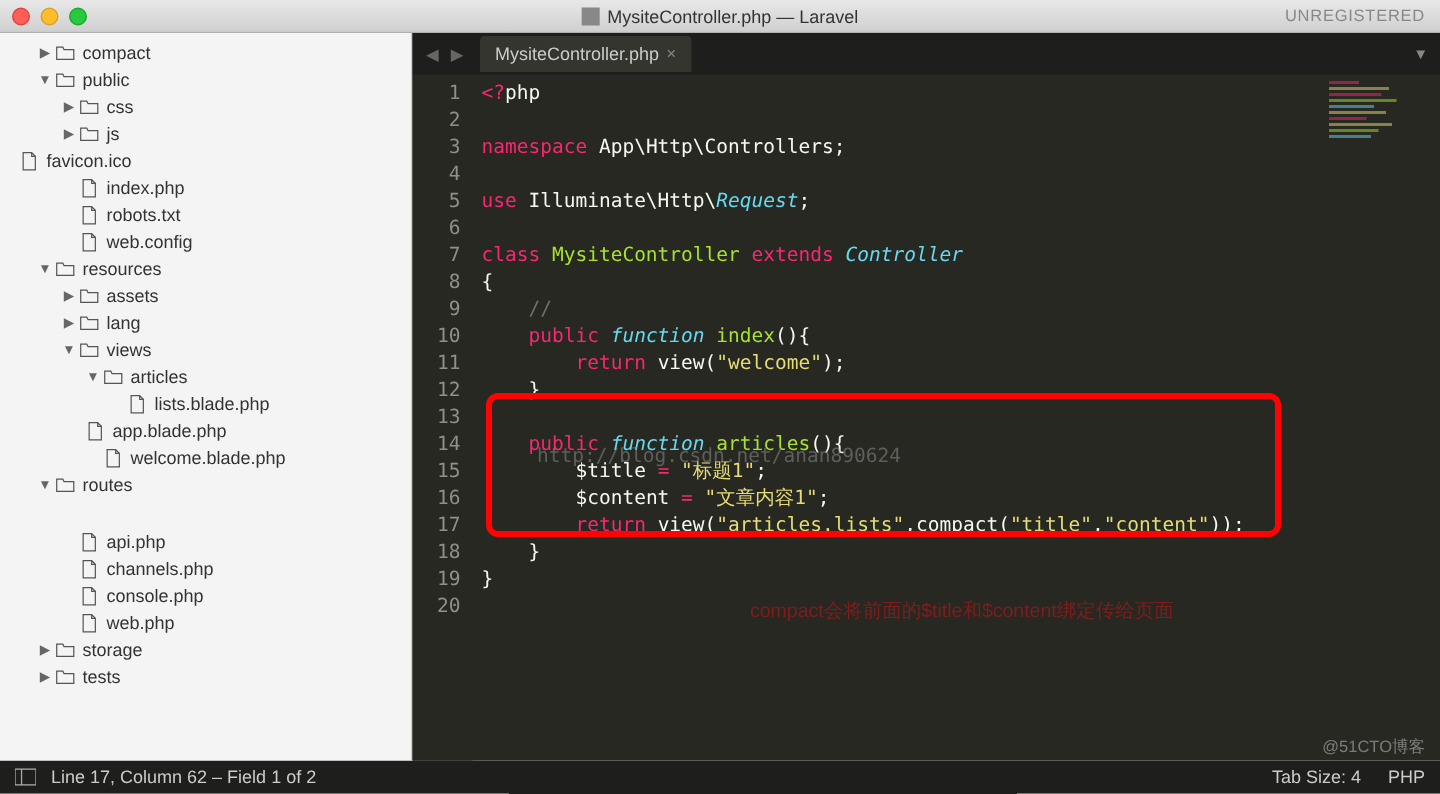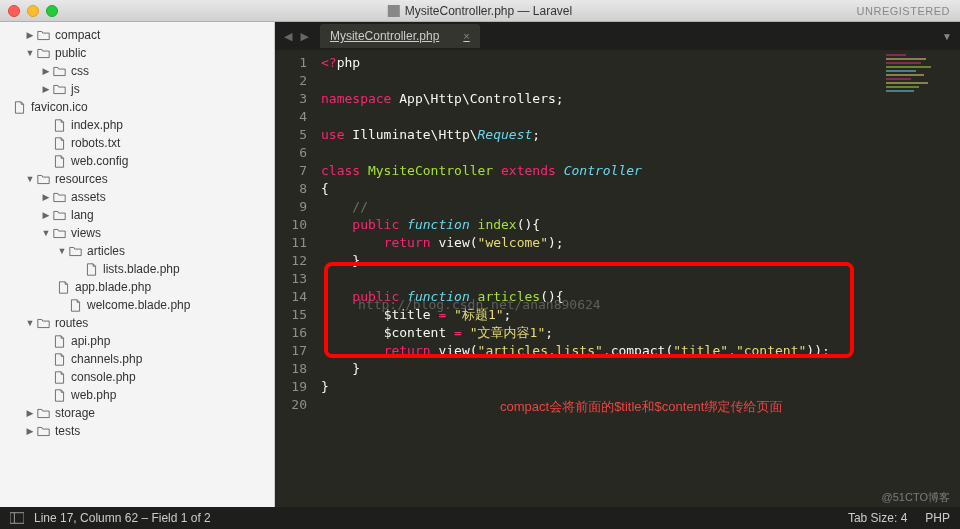--- a/index.html
+++ b/index.html
@@ -16,37 +16,37 @@
 .main { display: flex; height: 485px; }
 .sidebar { width: 275px; background: #f4f4f4; border-right: 1px solid #ccc; overflow-y: auto; padding-top: 4px; }
 .tree-row { display: flex; align-items: center; height: 18px; padding-right: 4px; cursor: pointer; color: #333; font-size: 12px; }
 .arrow { width: 12px; font-size: 9px; color: #666; text-align: center; cursor: pointer; }
 .folder-icon, .file-icon { width: 15px; height: 13px; margin-right: 4px; display: inline-flex; align-items: center; justify-content: center; }
 .folder-icon svg, .file-icon svg { width: 13px; height: 13px; }
 .editor-pane { flex: 1; background: #272822; display: flex; flex-direction: column; position: relative; }
 .tab-bar { height: 28px; background: #1e1f1c; display: flex; align-items: center; padding-left: 6px; }
 .nav-arrows { display: flex; gap: 2px; margin-right: 8px; }
 .nav-arrows span { color: #666; font-size: 11px; cursor: pointer; padding: 2px 3px; }
-.tab { height: 24px; background: #34352f; color: #ccc; padding: 0 10px; display: flex; align-items: center; gap: 24px; font-size: 12px; border-radius: 3px 3px 0 0; text-decoration: underline; }
+.tab { height: 24px; background: #34352f; color: #ccc; padding: 0 10px; display: flex; align-items: center; gap: 5px; font-size: 12px; border-radius: 3px 3px 0 0; }
 .tab-close { color: #888; font-size: 11px; cursor: pointer; }
 .tab-dropdown { margin-left: auto; margin-right: 8px; color: #888; font-size: 10px; cursor: pointer; }
 .code-area { flex: 1; display: flex; position: relative; font-family: "Menlo", "Consolas", monospace; font-size: 13px; line-height: 18px; }
 .gutter { width: 40px; background: #272822; color: #8f908a; text-align: right; padding: 4px 8px 0 0; user-select: none; }
 .code { flex: 1; padding: 4px 0 0 6px; color: #f8f8f2; white-space: pre; position: relative; }
 .minimap { position: absolute; right: 14px; top: 32px; width: 60px; height: 70px; opacity: 0.5; }
 .minimap div { height: 2px; margin-bottom: 2px; }
 .kw { color: #f92672; }
 .str { color: #e6db74; }
 .fn { color: #66d9ef; font-style: italic; }
 .cls { color: #a6e22e; }
 .cm { color: #75715e; }
 .var { color: #f8f8f2; }
 .op { color: #f92672; }
 .red-box { position: absolute; border: 4px solid #ff0303; border-radius: 8px; left: 324px; top: 262px; width: 530px; height: 96px; pointer-events: none; }
-.annotation { position: absolute; left: 500px; top: 398px; color: #ef4444; font-size: 13px; }
+.annotation { position: absolute; left: 500px; top: 398px; color: #7f1d1d; font-size: 13px; }
 .watermark { position: absolute; left: 358px; top: 297px; color: rgba(150,150,150,0.5); font-size: 13px; font-family: monospace; pointer-events: none; text-align: right; }
 .statusbar { height: 22px; background: #1e1f1c; color: #ccc; display: flex; align-items: center; padding: 0 10px; font-size: 12px; gap: 10px; }
 .status-icon { width: 14px; height: 12px; }
 .status-right { margin-left: auto; display: flex; gap: 18px; align-items: center; }
 .corner-wm { position: absolute; right: 10px; bottom: 24px; color: rgba(180,180,180,0.6); font-size: 11px; }
 </style>
 </head>
 <body>
 
 <div class="titlebar">
@@ -219,21 +219,21 @@
       </div>
       <div class="tree-row" style="padding-left: 24px;">
         <span class="arrow">▼</span>
         <span class="folder-icon">
           <svg viewBox="0 0 16 16">
             <path d="M1 3h5l1 2h8v8H1z" fill="none" stroke="#555" stroke-width="1"></path>
           </svg>
         </span>
         <span>routes</span>
       </div>
-      <div class="tree-row" style="padding-left: 40px;">
+      <div class="tree-row" style="padding-left: 40px; margin-top: 20px;">
         <span class="arrow"></span>
         <span class="file-icon">
           <svg viewBox="0 0 16 16">
             <path d="M3 1h7l3 3v11H3z" fill="none" stroke="#555" stroke-width="1"></path>
             <path d="M10 1v3h3" fill="none" stroke="#555" stroke-width="1"></path>
           </svg>
         </span>
         <span>api.php</span>
       </div>
       <div class="tree-row" style="padding-left: 40px;">

